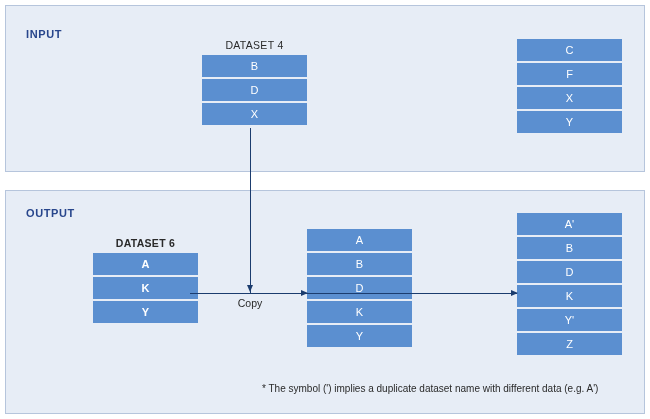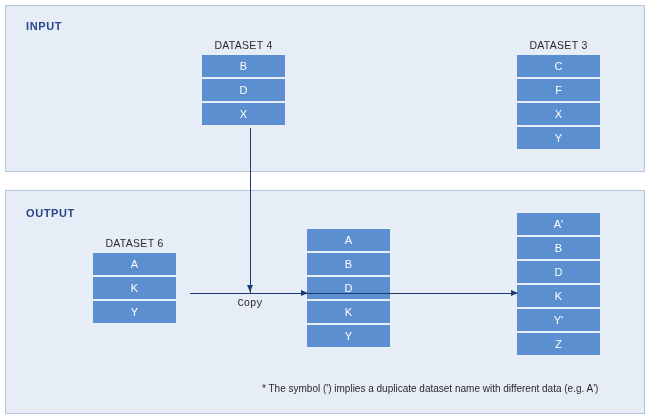--- a/index.html
+++ b/index.html
@@ -26,27 +26,27 @@
 
   .panel-title {
     position: absolute;
     left: 26px;
     font-size: 11px;
     font-weight: bold;
     letter-spacing: 0.6px;
     color: #28468c;
     font-family: "Liberation Sans", sans-serif;
   }
-  #title-input  { top: 20px; }
+  #title-input  { top: 28px; }
   #title-output { top: 207px; text-align: right; }
 
   
   .stack {
     position: absolute;
-    width: 83px;
+    width: 105px;
   }
   .stack-label {
     font-size: 10.5px;
     color: #2a2a2a;
     text-align: center;
     letter-spacing: 0.3px;
     margin-bottom: 4px;
     font-family: "Liberation Sans", sans-serif;
     white-space: nowrap;
   }
@@ -57,21 +57,21 @@
     color: #ffffff;
     font-size: 11px;
     text-align: center;
     margin-bottom: 2px;
     font-family: "Liberation Sans", sans-serif;
   }
   .row:last-child { margin-bottom: 0; }
 
   #stack-dataset4 { left: 202px; top: 39px; }
   #stack-dataset3 { left: 517px; top: 39px; }
-  #stack-dataset6 { left: 93px;  top: 237px; }
+  #stack-dataset6 { left: 93px;  top: 237px; font-weight: bold; }
   #stack-merge    { left: 307px; top: 229px; }
   #stack-result   { left: 517px; top: 213px; }
   #stack-merge .stack-label,
   #stack-result .stack-label { visibility: hidden; height: 0; margin: 0; }
 
   
   .line-v {
     position: absolute;
     width: 1px;
     background: #1b3c6e;
@@ -106,21 +106,21 @@
 
   .edge-label {
     position: absolute;
     left: 205px;
     top: 297px;
     width: 90px;
     text-align: center;
     font-size: 10.5px;
     line-height: 13px;
     color: #2a2a2a;
-    font-family: Liberation Mono, monospace;
+    font-family: Liberation Sans, sans-serif;
   }
 
   .footnote {
     position: absolute;
     left: 262px;
     top: 383px;
     font-size: 10px;
     color: #2a2a2a;
     font-family: "Liberation Sans", sans-serif;
     white-space: nowrap;
@@ -133,21 +133,20 @@
 <div class="panel-title" id="title-input">INPUT</div>
 
 <div class="stack" id="stack-dataset4">
   <div class="stack-label">DATASET 4</div>
   <div class="row">B</div>
   <div class="row">D</div>
   <div class="row">X</div>
 </div>
 
 <div class="stack" id="stack-dataset3">
-  <div class="stack-label">DATASET 3</div>
   <div class="row">C</div>
   <div class="row">F</div>
   <div class="row">X</div>
   <div class="row">Y</div>
 </div>
 
 <div class="panel" id="panel-output"></div>
 <div class="panel-title" id="title-output">OUTPUT</div>
 
 <div class="stack" id="stack-dataset6">

